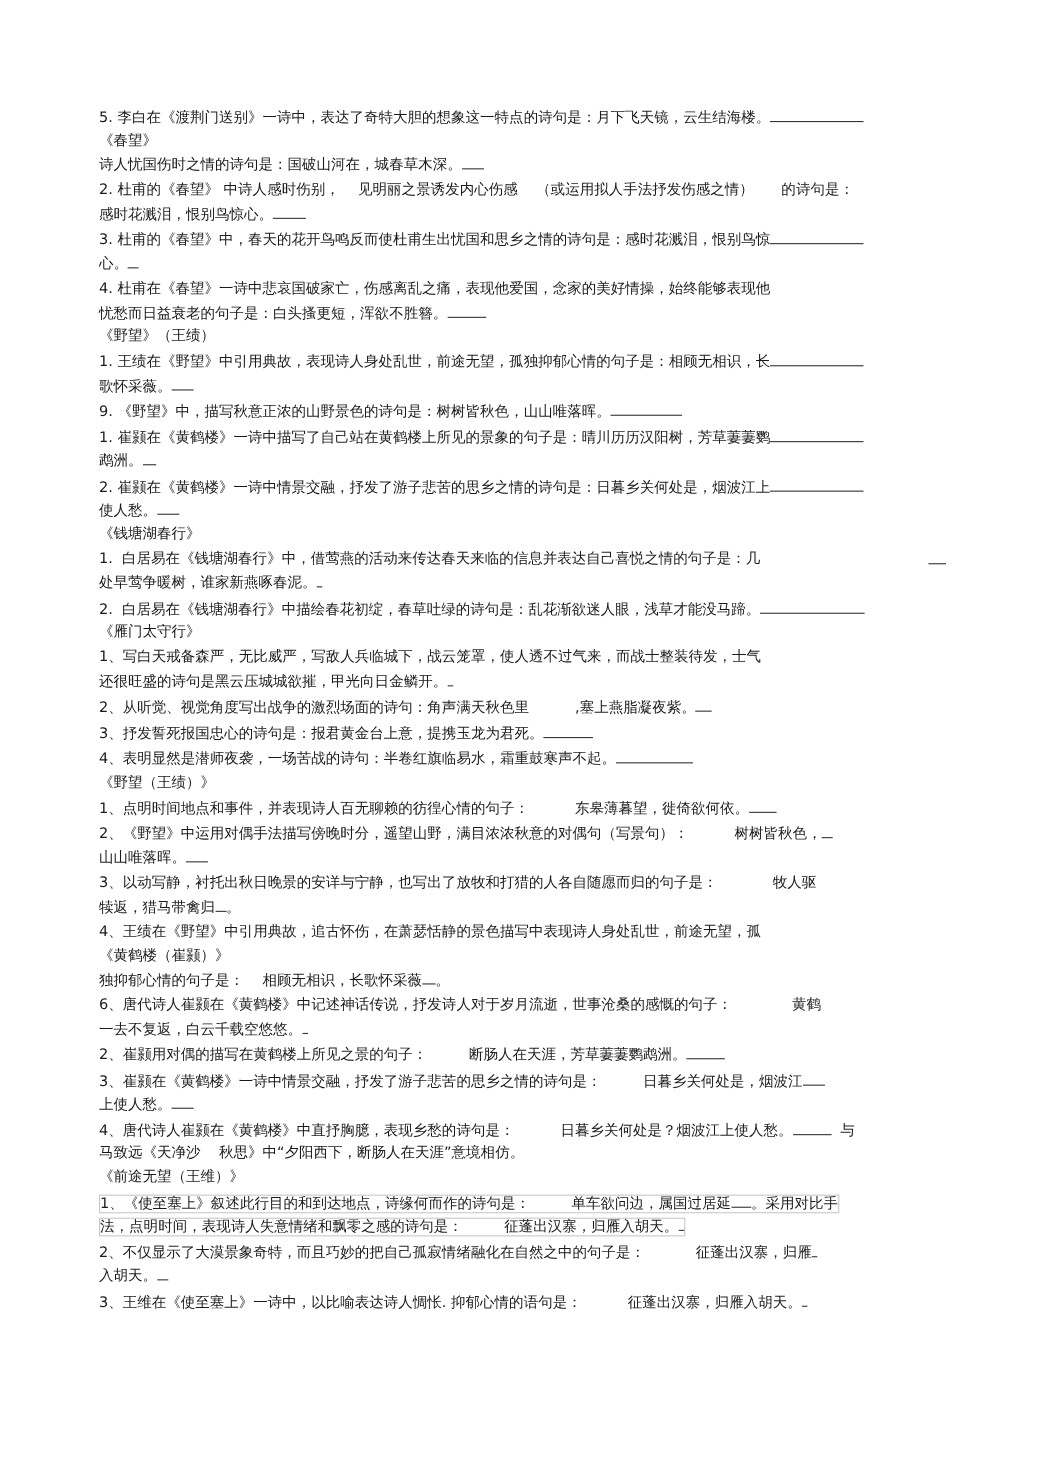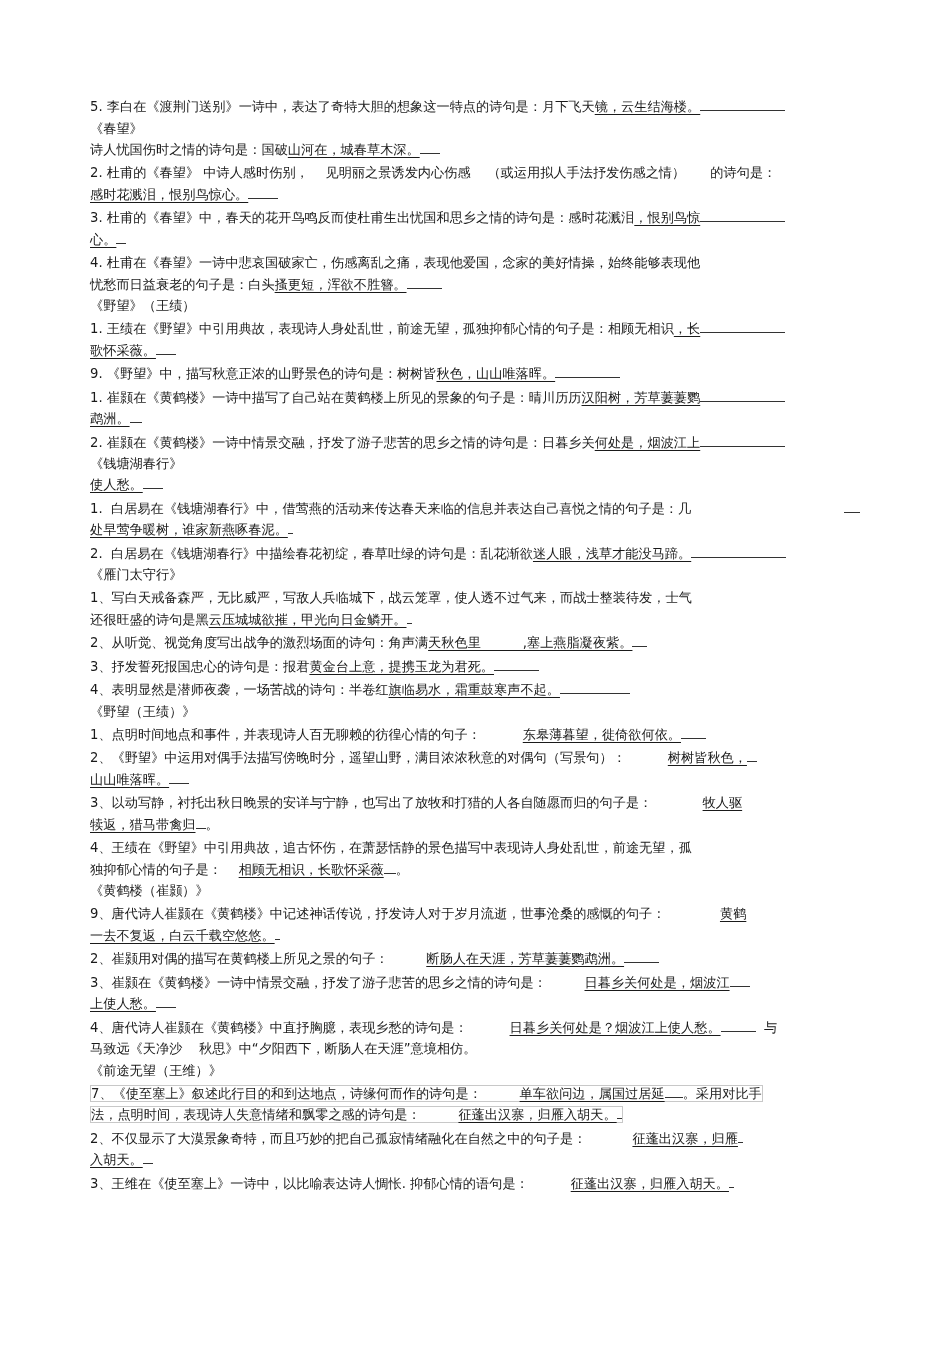--- a/index.html
+++ b/index.html
@@ -2,21 +2,21 @@
 <html><head>
 <meta charset="utf-8">
 <style>
   html, body { margin: 0; padding: 0; background: #ffffff; }
   body { width: 950px; height: 1345px; position: relative; overflow: hidden;
          font-family: "DejaVu Sans", "Liberation Sans", sans-serif; color: #1a1a1a; }
   #doc { position: absolute; left: 90px; top: 94px; width: 770px; font-size: 13.2px; line-height: 21.5px; }
   .line { position: relative; white-space: nowrap; height: 21.5px; }
   .heading { height: 21px; }
   .gap { margin-top: 2px; }
-  .ul { text-decoration: underline; text-underline-offset: 3px; }
+  .ul { text-underline-offset: 3px; }
   .ufill { display: inline-block; border-bottom: 1px solid #333; height: 14px; vertical-align: baseline; }
   .boxed { border: 1px solid #c8c8c8; }
   .pre { white-space: pre; }
 </style>
 </head>
 <body>
 
 <div id="doc">
     <div class="line gap"><span><span class="pre">5. 李白在《渡荆门送别》一诗中，表达了奇特大胆的想象这一特点的诗句是：月下飞天</span><span class="ul pre">镜，云生结海楼。</span><span class="ufill" style="width: 85px;"></span></span></div>
     <div class="line heading"><span><span>《春望》</span></span></div>
@@ -27,46 +27,46 @@
     <div class="line"><span><span class="ul pre">心。</span><span class="ufill" style="width: 10px;"></span></span></div>
     <div class="line gap"><span><span class="pre">4. 杜甫在《春望》一诗中悲哀国破家亡，伤感离乱之痛，表现他爱国，念家的美好情操，始终能够表现他</span></span></div>
     <div class="line"><span><span class="pre">忧愁而日益衰老的句子是：白头</span><span class="ul pre">搔更短，浑欲不胜簪。</span><span class="ufill" style="width: 35px;"></span></span></div>
     <div class="line heading"><span><span>《野望》（王绩）</span></span></div>
     <div class="line gap"><span><span class="pre">1. 王绩在《野望》中引用典故，表现诗人身处乱世，前途无望，孤独抑郁心情的句子是：相顾无相识</span><span class="ul pre">，长</span><span class="ufill" style="width: 85px;"></span></span></div>
     <div class="line"><span><span class="ul pre">歌怀采薇。</span><span class="ufill" style="width: 20px;"></span></span></div>
     <div class="line gap"><span><span class="pre">9. 《野望》中，描写秋意正浓的山野景色的诗句是：树树皆</span><span class="ul pre">秋色，山山唯落晖。</span><span class="ufill" style="width: 65px;"></span></span></div>
     <div class="line gap"><span><span class="pre">1. 崔颢在《黄鹤楼》一诗中描写了自己站在黄鹤楼上所见的景象的句子是：晴川历历</span><span class="ul pre">汉阳树，芳草萋萋鹦</span><span class="ufill" style="width: 85px;"></span></span></div>
     <div class="line"><span><span class="ul pre">鹉洲。</span><span class="ufill" style="width: 12px;"></span></span></div>
     <div class="line gap"><span><span class="pre">2. 崔颢在《黄鹤楼》一诗中情景交融，抒发了游子悲苦的思乡之情的诗句是：日暮乡关</span><span class="ul pre">何处是，烟波江上</span><span class="ufill" style="width: 85px;"></span></span></div>
+    <div class="line"><span><span class="ul pre">使人愁。</span><span class="ufill" style="width: 20px;"></span></span></div>
     <div class="line heading"><span><span>《钱塘湖春行》</span></span></div>
-    <div class="line"><span><span class="ul pre">使人愁。</span><span class="ufill" style="width: 20px;"></span></span></div>
     <div class="line gap"><span><span class="pre">1.  白居易在《钱塘湖春行》中，借莺燕的活动来传达春天来临的信息并表达自己喜悦之情的句子是：几</span></span><span class="ufill" style="position: absolute; right: 0px; width: 16px;"></span></div>
     <div class="line"><span><span class="ul pre">处早莺争暖树，谁家新燕啄春泥。</span><span class="ufill" style="width: 5px;"></span></span></div>
     <div class="line gap"><span><span class="pre">2.  白居易在《钱塘湖春行》中描绘春花初绽，春草吐绿的诗句是：乱花渐欲</span><span class="ul pre">迷人眼，浅草才能没马蹄。</span><span class="ufill" style="width: 95px;"></span></span></div>
     <div class="line heading"><span><span>《雁门太守行》</span></span></div>
     <div class="line gap"><span><span class="pre">1、写白天戒备森严，无比威严，写敌人兵临城下，战云笼罩，使人透不过气来，而战士整装待发，士气</span></span></div>
     <div class="line"><span><span class="pre">还很旺盛的诗句是黑</span><span class="ul pre">云压城城欲摧，甲光向日金鳞开。</span><span class="ufill" style="width: 5px;"></span></span></div>
     <div class="line gap"><span><span class="pre">2、从听觉、视觉角度写出战争的激烈场面的诗句：角声满</span><span class="ul pre">天秋色里          ,塞上燕脂凝夜紫。</span><span class="ufill" style="width: 15px;"></span></span></div>
     <div class="line gap"><span><span class="pre">3、抒发誓死报国忠心的诗句是：报君</span><span class="ul pre">黄金台上意，提携玉龙为君死。</span><span class="ufill" style="width: 45px;"></span></span></div>
     <div class="line gap"><span><span class="pre">4、表明显然是潜师夜袭，一场苦战的诗句：半卷红</span><span class="ul pre">旗临易水，霜重鼓寒声不起。</span><span class="ufill" style="width: 70px;"></span></span></div>
     <div class="line heading"><span><span>《野望（王绩）》</span></span></div>
     <div class="line gap"><span><span class="pre">1、点明时间地点和事件，并表现诗人百无聊赖的彷徨心情的句子：          </span><span class="ul pre">东皋薄暮望，徙倚欲何依。</span><span class="ufill" style="width: 25px;"></span></span></div>
     <div class="line gap"><span><span class="pre">2、《野望》中运用对偶手法描写傍晚时分，遥望山野，满目浓浓秋意的对偶句（写景句）：          </span><span class="ul pre">树树皆秋色，</span><span class="ufill" style="width: 10px;"></span></span></div>
     <div class="line"><span><span class="ul pre">山山唯落晖。</span><span class="ufill" style="width: 20px;"></span></span></div>
     <div class="line gap"><span><span class="pre">3、以动写静，衬托出秋日晚景的安详与宁静，也写出了放牧和打猎的人各自随愿而归的句子是：            </span><span class="ul pre">牧人驱</span></span></div>
     <div class="line"><span><span class="ul pre">犊返，猎马带禽归</span><span class="ufill" style="width: 10px;"></span><span class="pre">。</span></span></div>
     <div class="line gap"><span><span class="pre">4、王绩在《野望》中引用典故，追古怀伤，在萧瑟恬静的景色描写中表现诗人身处乱世，前途无望，孤</span></span></div>
+    <div class="line heading"><span><span>《黄鹤楼（崔颢）》</span></span></div>
     <div class="line"><span><span class="pre">独抑郁心情的句子是：    </span><span class="ul pre">相顾无相识，长歌怀采薇</span><span class="ufill" style="width: 12px;"></span><span class="pre">。</span></span></div>
-    <div class="line heading"><span><span>《黄鹤楼（崔颢）》</span></span></div>
-    <div class="line gap"><span><span class="pre">9、唐代诗人崔颢在《黄鹤楼》中记述神话传说，抒发诗人对于岁月流逝，世事沧桑的感慨的句子：             </span><span class="ul pre">黄鹤</span></span></div>
+    <div class="line gap"><span><span class="pre">6、唐代诗人崔颢在《黄鹤楼》中记述神话传说，抒发诗人对于岁月流逝，世事沧桑的感慨的句子：             </span><span class="ul pre">黄鹤</span></span></div>
     <div class="line"><span><span class="ul pre">一去不复返，白云千载空悠悠。</span><span class="ufill" style="width: 5px;"></span></span></div>
     <div class="line gap"><span><span class="pre">2、崔颢用对偶的描写在黄鹤楼上所见之景的句子：         </span><span class="ul pre">断肠人在天涯，芳草萋萋鹦鹉洲。</span><span class="ufill" style="width: 35px;"></span></span></div>
     <div class="line gap"><span><span class="pre">3、崔颢在《黄鹤楼》一诗中情景交融，抒发了游子悲苦的思乡之情的诗句是：         </span><span class="ul pre">日暮乡关何处是，烟波江</span><span class="ufill" style="width: 20px;"></span></span></div>
     <div class="line"><span><span class="ul pre">上使人愁。</span><span class="ufill" style="width: 20px;"></span></span></div>
     <div class="line gap"><span><span class="pre">4、唐代诗人崔颢在《黄鹤楼》中直抒胸臆，表现乡愁的诗句是：          </span><span class="ul pre">日暮乡关何处是？烟波江上使人愁。</span><span class="ufill" style="width: 35px;"></span><span class="pre">  与</span></span></div>
     <div class="line"><span><span class="pre">马致远《天净沙    秋思》中“夕阳西下，断肠人在天涯”意境相仿。</span></span></div>
     <div class="line heading"><span><span>《前途无望（王维）》</span></span></div>
-    <div class="line gap"><span class="boxed"><span class="pre">7、《使至塞上》叙述此行目的和到达地点，诗缘何而作的诗句是：         </span><span class="ul pre">单车欲问边，属国过居延</span><span class="ufill" style="width: 18px;"></span><span class="pre">。采用对比手</span></span></div>
+    <div class="line gap"><span class="boxed"><span class="pre">1、《使至塞上》叙述此行目的和到达地点，诗缘何而作的诗句是：         </span><span class="ul pre">单车欲问边，属国过居延</span><span class="ufill" style="width: 18px;"></span><span class="pre">。采用对比手</span></span></div>
     <div class="line"><span class="boxed"><span class="pre">法，点明时间，表现诗人失意情绪和飘零之感的诗句是：         </span><span class="ul pre">征蓬出汉寨，归雁入胡天。</span><span class="ufill" style="width: 5px;"></span></span></div>
     <div class="line gap"><span><span class="pre">2、不仅显示了大漠景象奇特，而且巧妙的把自己孤寂情绪融化在自然之中的句子是：           </span><span class="ul pre">征蓬出汉寨，归雁</span><span class="ufill" style="width: 5px;"></span></span></div>
     <div class="line"><span><span class="ul pre">入胡天。</span><span class="ufill" style="width: 10px;"></span></span></div>
     <div class="line gap"><span><span class="pre">3、王维在《使至塞上》一诗中，以比喻表达诗人惆怅. 抑郁心情的语句是：          </span><span class="ul pre">征蓬出汉寨，归雁入胡天。</span><span class="ufill" style="width: 5px;"></span></span></div>
   </div>
 
 </body></html>

